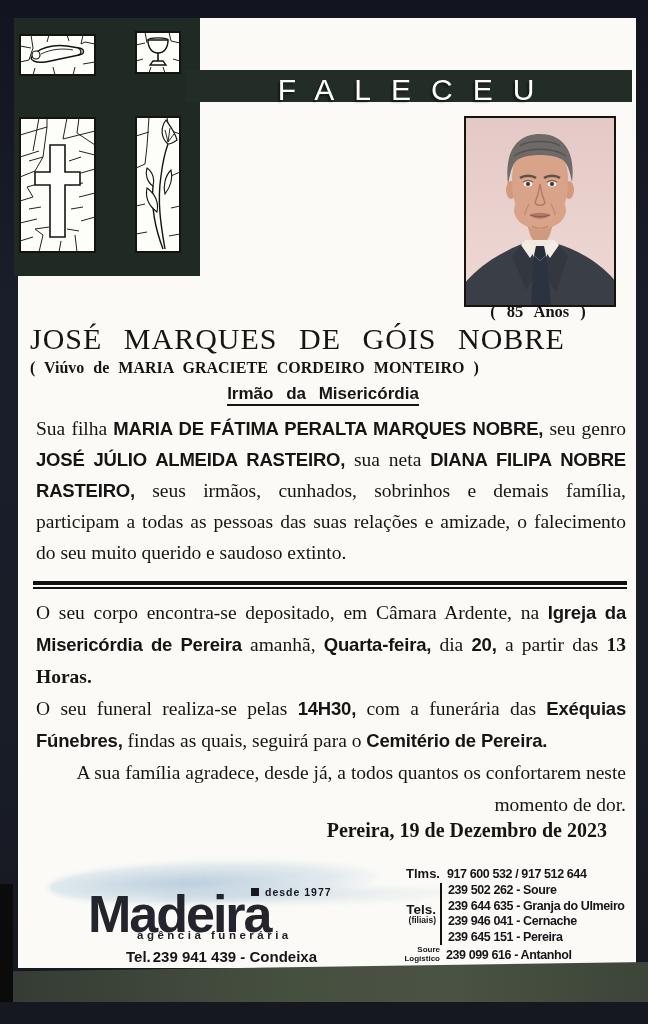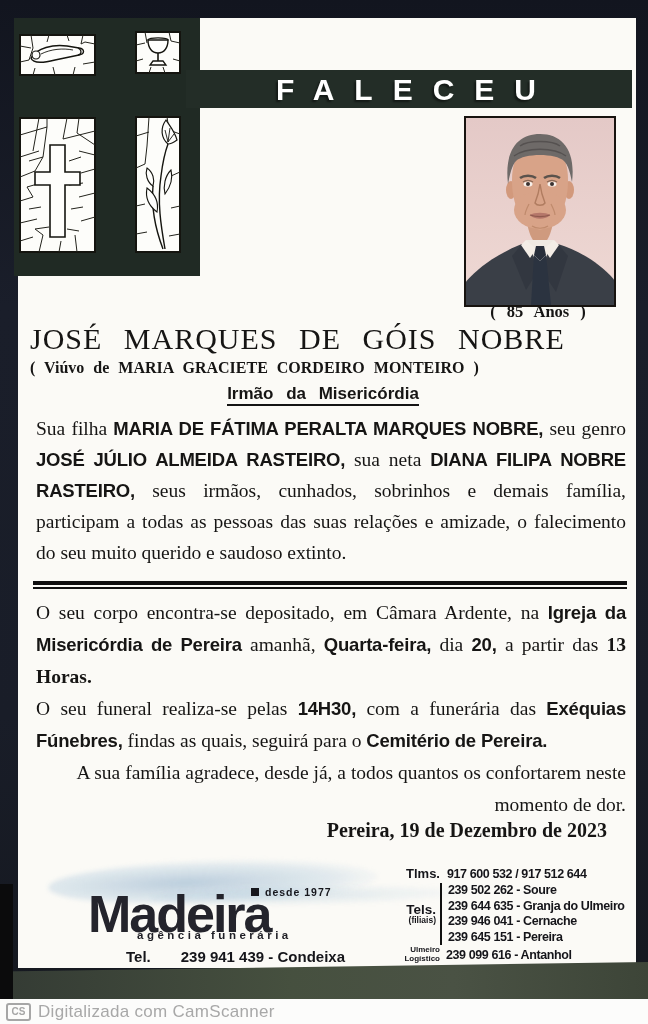--- a/index.html
+++ b/index.html
@@ -11,22 +11,22 @@
   
   .art-block{position:absolute;left:14px;top:18px;width:186px;height:258px;background:#202a24;}
   .panel{position:absolute;}
   .p-scroll{left:5px;top:16px;width:77px;height:42px;}
   .p-chalice{left:121px;top:13px;width:46px;height:43px;}
   .p-cross{left:5px;top:99px;width:77px;height:136px;}
   .p-lily{left:121px;top:98px;width:46px;height:137px;}
   .panel svg{display:block;width:100%;height:100%;}
 
   
-  .faleceu-bar{position:absolute;left:186px;top:70px;width:446px;height:38px;background:#232d27;
-     color:#fff;font-family:"Liberation Sans",sans-serif;font-weight:700;font-size:30px;
+  .faleceu-bar{position:absolute;left:186px;top:70px;width:446px;height:32px;background:#232d27;
+     color:#fff;font-family:"Liberation Sans",sans-serif;font-weight:400;font-size:30px;
      letter-spacing:20px;text-indent:14px;text-align:center;line-height:39px;
      text-shadow:-2px 2px 2px rgba(0,0,0,.45);}
 
   
   .photo-frame{position:absolute;left:464px;top:116px;width:148px;height:187px;border:2px solid #17130f;background:#e8cfcb;}
   .photo-frame svg{display:block;width:100%;height:100%;}
   .age{position:absolute;left:452px;top:302px;width:172px;text-align:center;font-weight:700;font-size:16.5px;word-spacing:7px;}
 
   
   .name{position:absolute;left:30px;top:322px;width:586px;text-align:left;font-weight:400;font-size:30px;letter-spacing:1px;word-spacing:13px;white-space:nowrap;}
@@ -51,21 +51,21 @@
      background:radial-gradient(ellipse at 42% 50%, rgba(135,170,200,.55), rgba(165,195,218,.28) 55%, rgba(200,220,232,0) 75%);
      filter:blur(2px);transform:rotate(-2deg);}
   .swoosh2{position:absolute;left:150px;top:884px;width:330px;height:22px;border-radius:50%;
      background:radial-gradient(ellipse at 40% 50%, rgba(150,185,210,.35), rgba(190,212,226,0) 70%);
      filter:blur(2px);transform:rotate(-1deg);}
   .since{position:absolute;left:251px;top:886px;font-family:"Liberation Sans",sans-serif;font-weight:700;font-size:10.5px;letter-spacing:1px;color:#17171d;}
   .since-square{display:inline-block;width:8px;height:8px;background:#17171d;margin-right:6px;}
   .brand-name{position:absolute;left:88px;top:889px;font-family:"Liberation Sans",sans-serif;font-weight:700;font-size:52px;line-height:50px;letter-spacing:-2px;color:#24242c;}
   .brand-tag{position:absolute;left:137px;top:929px;font-family:"Liberation Sans",sans-serif;font-weight:700;font-size:11.5px;letter-spacing:3.5px;color:#1e1e25;}
   .brand-tel{position:absolute;left:126px;top:948px;font-family:"Liberation Sans",sans-serif;font-weight:700;font-size:15px;color:#15151a;}
-  .brand-tel .tel-num{margin-left:30px;}
+  .brand-tel .tel-num{margin-left:2px;}
 
   
   .contacts{position:absolute;left:398px;top:866px;width:240px;font-family:"Liberation Sans",sans-serif;font-weight:700;color:#15151a;}
   .c-row{display:flex;align-items:center;line-height:16px;}
   .c-lbl{width:42px;text-align:right;padding-right:7px;font-size:13px;flex:none;}
   .c-val{font-size:12.5px;letter-spacing:-0.4px;white-space:nowrap;}
   .branches{display:flex;align-items:center;margin-top:1px;}
   .tels-grp{width:38px;display:flex;flex-direction:column;align-items:flex-end;padding-right:4px;flex:none;}
   .tels-main{font-size:13.5px;line-height:12px;}
   .tels-sub{font-size:8.5px;line-height:9px;}
@@ -230,27 +230,23 @@
       </div>
       <div class="branch-list">
         <span class="c-val">239 502 262 - Soure</span>
         <span class="c-val">239 644 635 - Granja do Ulmeiro</span>
         <span class="c-val">239 946 041 - Cernache</span>
         <span class="c-val">239 645 151 - Pereira</span>
       </div>
     </div>
     <div class="c-row row-centro">
       <div class="centro-grp">
-        <span>Ulmeiro</span>
+        <span>Soure</span>
         <span>Logístico</span>
       </div>
       <span class="c-val">239 099 616 - Antanhol</span>
     </div>
   </div>
 
   <div class="bottom-strip"></div>
   <div class="notch"></div>
-  <div class="cam-bar">
-    <div class="cs-badge">CS</div>
-    <div class="cam-text">Digitalizada com CamScanner</div>
-  </div>
 
 </div>
 
 </body></html>

